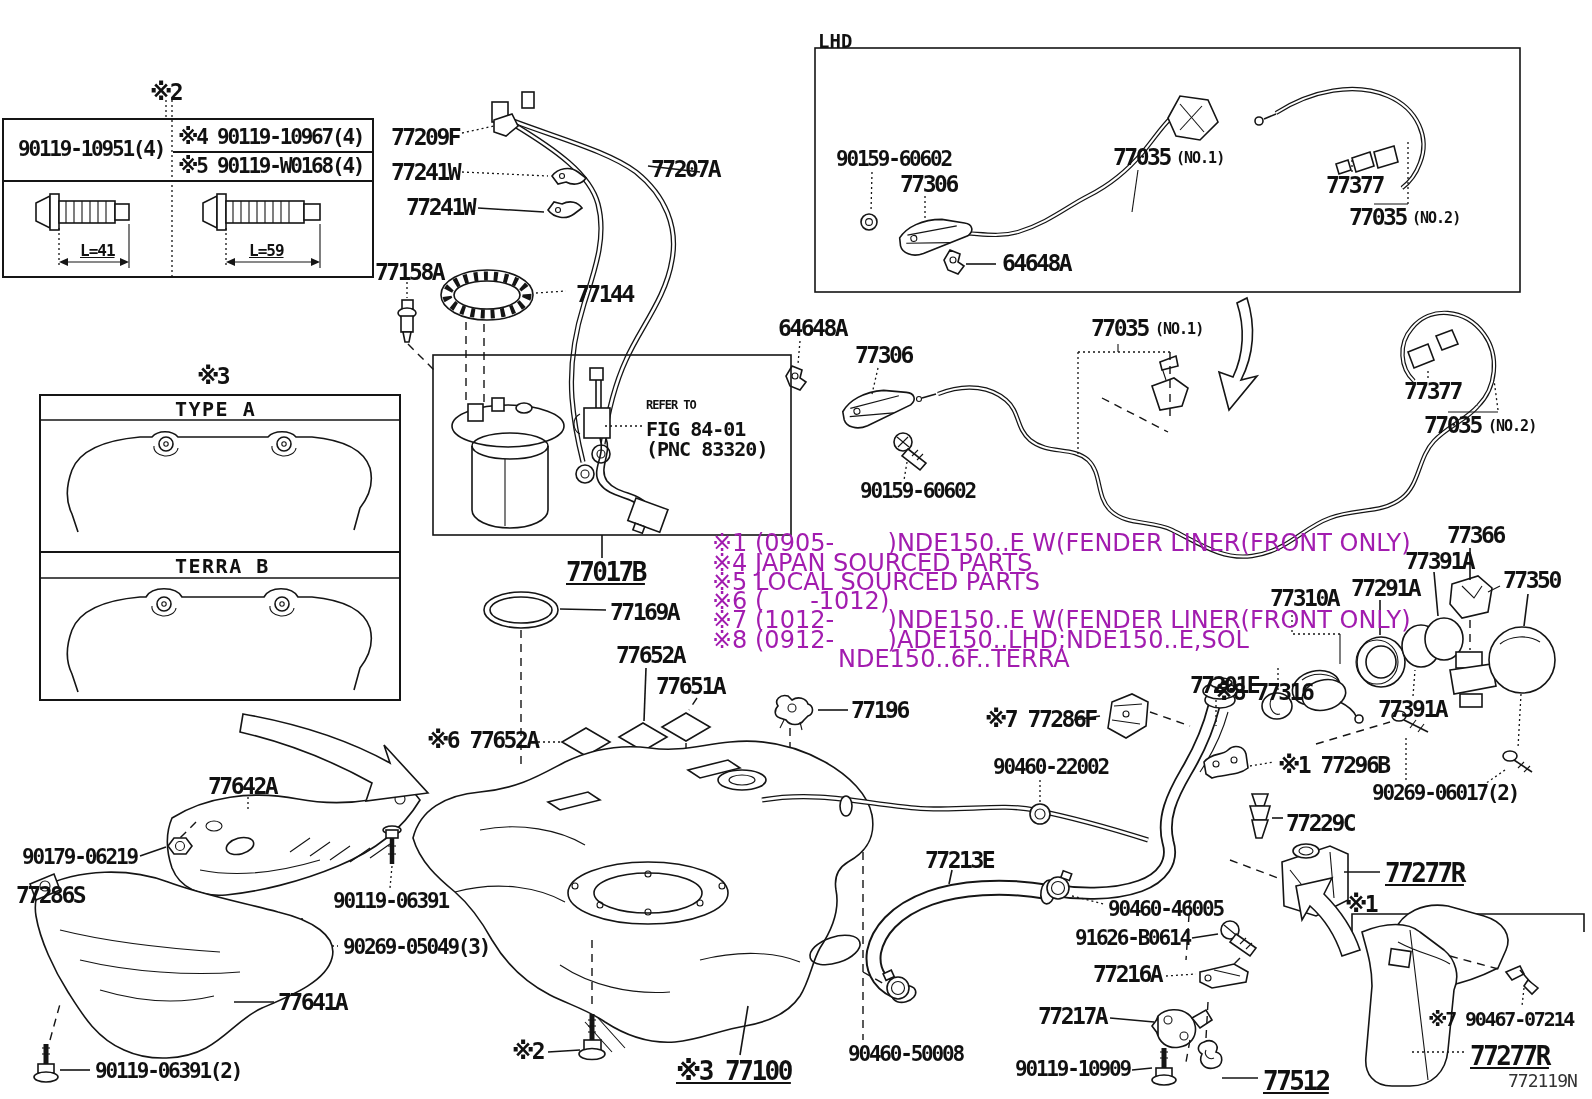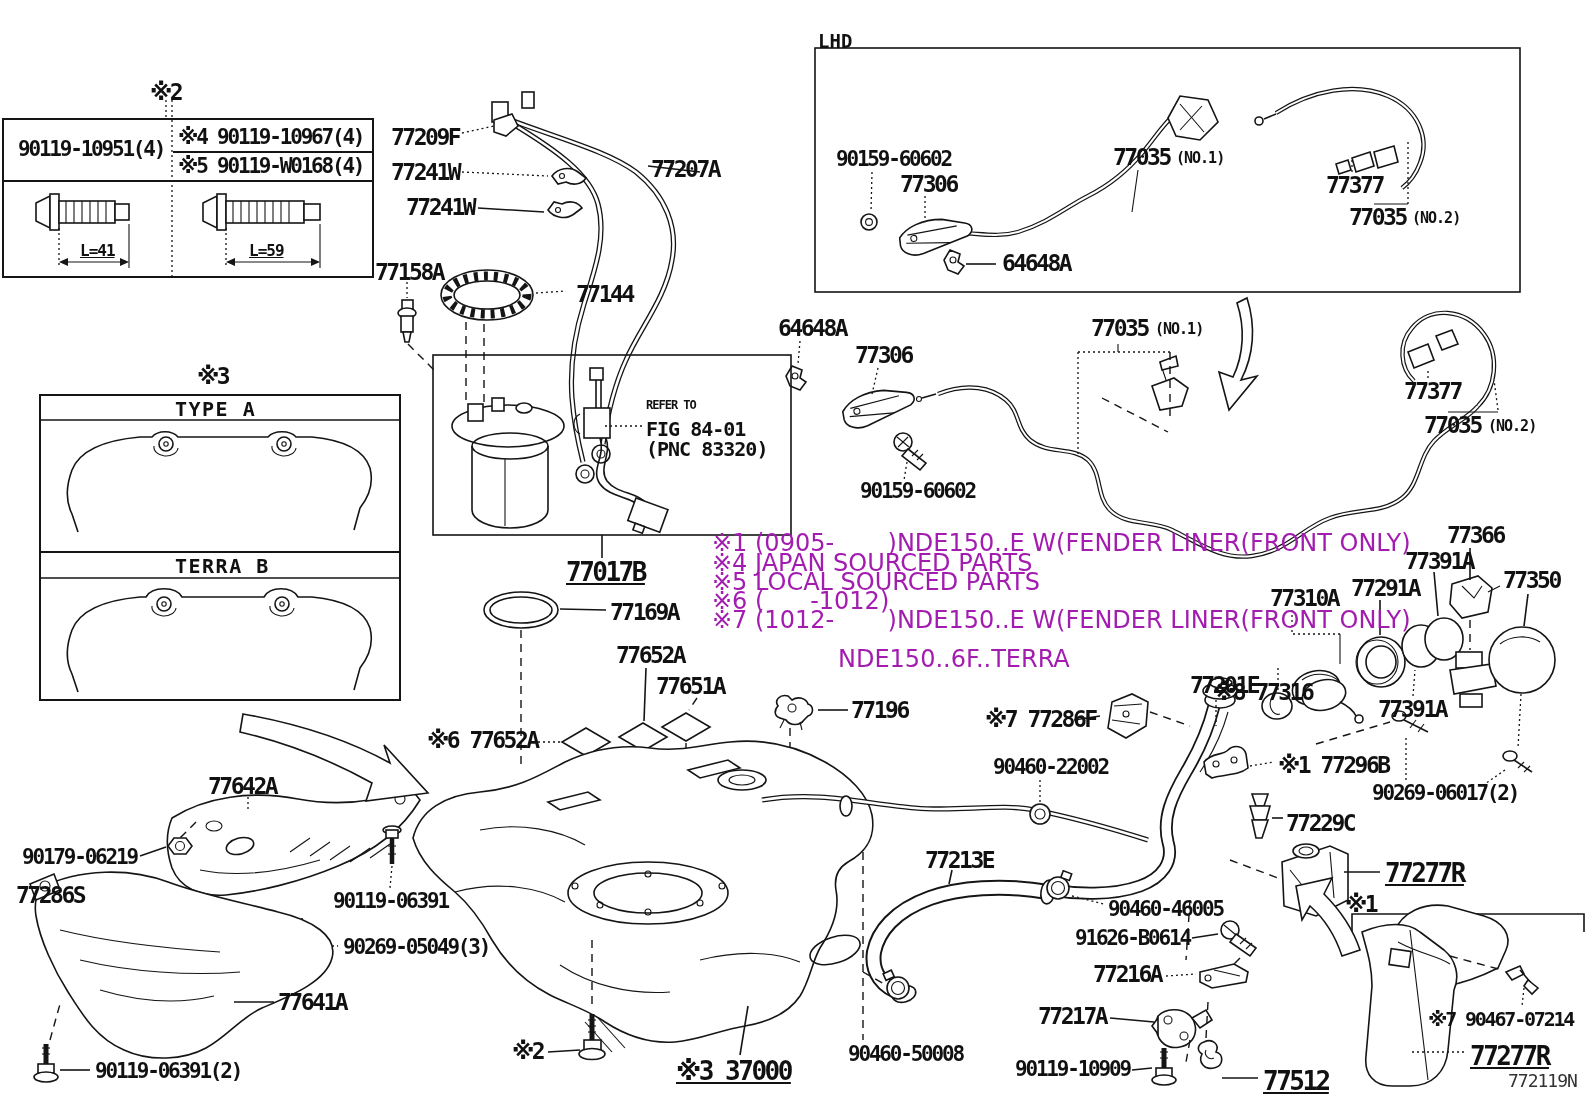--- a/index.html
+++ b/index.html
@@ -626,20 +626,21 @@
 
 <div class="lbl" style="left:197px;top:365px">※3</div>
 <div class="lbl hdr" style="left:175px;top:399px">TYPE A</div>
 <div class="lbl hdr" style="left:175px;top:556px">TERRA B</div>
 
 <div class="note" style="left:712px;top:531px">※1 (0905-       )NDE150..E W(FENDER LINER(FRONT ONLY)</div>
 <div class="note" style="left:712px;top:551px">※4 JAPAN SOURCED PARTS</div>
 <div class="note" style="left:712px;top:570px">※5 LOCAL SOURCED PARTS</div>
 <div class="note" style="left:712px;top:589px">※6 (      -1012)</div>
 <div class="note" style="left:712px;top:608px">※7 (1012-       )NDE150..E W(FENDER LINER(FRONT ONLY)</div>
+<div class="note" style="left:712px;top:628px">※8 (0912-       )ADE150..LHD;NDE150..E,SOL</div>
 <div class="note" style="left:838px;top:647px">NDE150..6F..TERRA</div>
 
 <div class="lbl" style="left:610px;top:601px">77169A</div>
 <div class="lbl" style="left:616px;top:644px">77652A</div>
 <div class="lbl" style="left:656px;top:675px">77651A</div>
 <div class="lbl" style="left:427px;top:729px">※6 77652A</div>
 <div class="lbl" style="left:851px;top:699px">77196</div>
 
 <div class="lbl" style="left:1447px;top:524px">77366</div>
 <div class="lbl" style="left:1405px;top:550px">77391A</div>
@@ -669,18 +670,18 @@
 <div class="lbl" style="left:925px;top:849px">77213E</div>
 <div class="lbl sm" style="left:1108px;top:899px">90460-46005</div>
 <div class="lbl sm" style="left:1075px;top:928px">91626-B0614</div>
 <div class="lbl" style="left:1093px;top:963px">77216A</div>
 <div class="lbl" style="left:1038px;top:1005px">77217A</div>
 <div class="lbl sm" style="left:848px;top:1044px">90460-50008</div>
 <div class="lbl sm" style="left:1015px;top:1059px">90119-10909</div>
 <div class="lbl lg" style="left:1263px;top:1068px">77512</div>
 
 <div class="lbl" style="left:512px;top:1040px">※2</div>
-<div class="lbl lg" style="left:676px;top:1058px">※3 37000</div>
+<div class="lbl lg" style="left:676px;top:1058px">※3 77100</div>
 <div class="lbl sm" style="left:1428px;top:1009px;font-size:20px">※7 90467-07214</div>
 <div class="lbl lg" style="left:1470px;top:1043px">77277R</div>
 <div class="lbl code" style="left:1508px;top:1072px">772119N</div>
 
 </div>
 
 </body></html>

